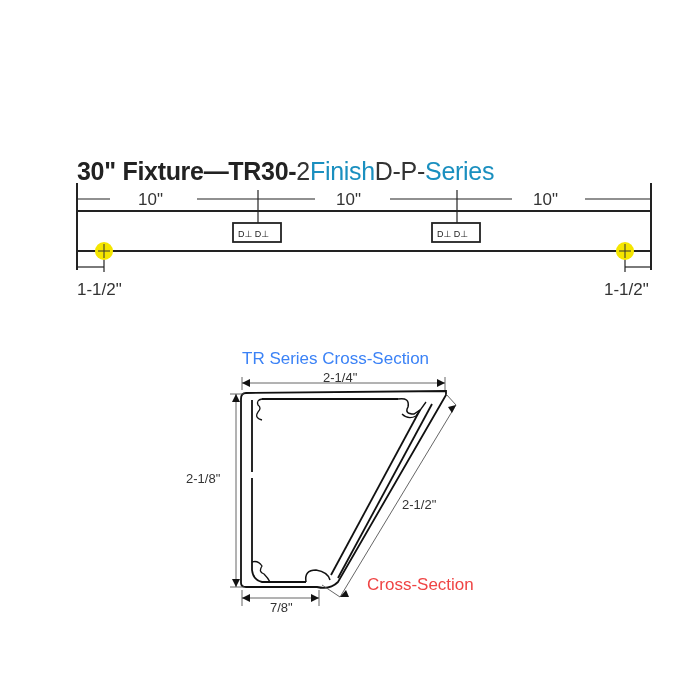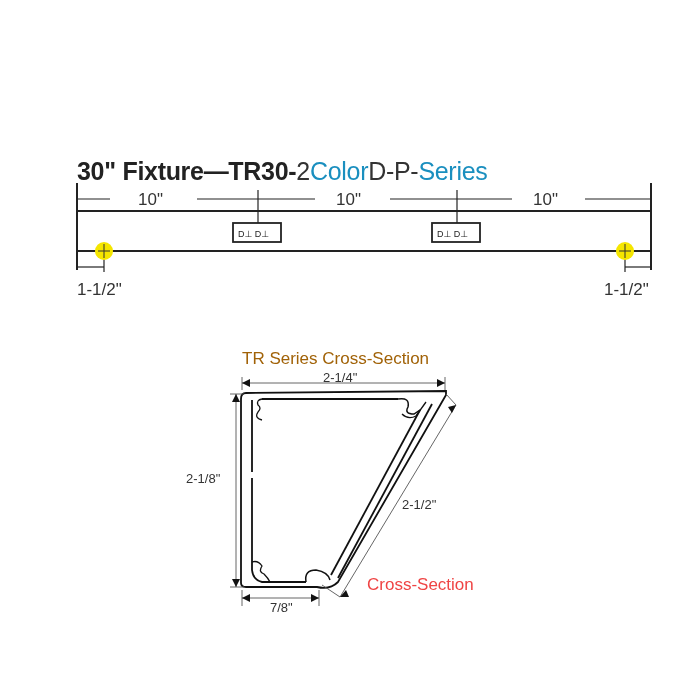--- a/index.html
+++ b/index.html
@@ -2,29 +2,29 @@
 <html><head>
 <meta charset="utf-8">
 <style>
   html, body { margin: 0; padding: 0; background: #ffffff; }
   body { width: 700px; height: 700px; position: relative; overflow: hidden; font-family: "Liberation Sans", sans-serif; }
   .title { position: absolute; left: 77px; top: 157px; font-size: 25px; white-space: nowrap; color: #222; letter-spacing: -0.3px; }
   .title .bold { font-weight: bold; }
   .title .accent { color: #1a8fbf; }
   .title .plain { color: #333; }
   .dim { position: absolute; font-size: 17px; color: #333; white-space: nowrap; }
-  .xs-title { position: absolute; left: 242px; top: 349px; font-size: 17px; color: #a16207; }
+  .xs-title { position: absolute; left: 242px; top: 349px; font-size: 17px; color: #3b82f6; }
   .xs-dim { position: absolute; font-size: 13px; color: #333; white-space: nowrap; }
   .xs-label { position: absolute; left: 367px; top: 575px; font-size: 17px; color: #ef4444; }
   svg { position: absolute; left: 0; top: 0; }
 </style>
 </head>
 <body>
 
-<div class="title"><span class="bold">30" Fixture—TR30-</span><span class="plain">2</span><span class="accent">Color</span><span class="plain">D-P-</span><span class="accent">Series</span></div>
+<div class="title"><span class="bold">30" Fixture—TR30-</span><span class="plain">2</span><span class="accent">Finish</span><span class="plain">D-P-</span><span class="accent">Series</span></div>
 
 <svg width="700" height="700">
 
   <g stroke="#222" fill="none">
     <line x1="77" y1="183" x2="77" y2="270" stroke-width="2"></line>
     <line x1="651" y1="183" x2="651" y2="270" stroke-width="2"></line>
     <line x1="77" y1="211" x2="651" y2="211" stroke-width="2.2"></line>
     <line x1="77" y1="251" x2="651" y2="251" stroke-width="2.2"></line>
 
     <line x1="77" y1="199" x2="110" y2="199" stroke-width="1.2"></line>

